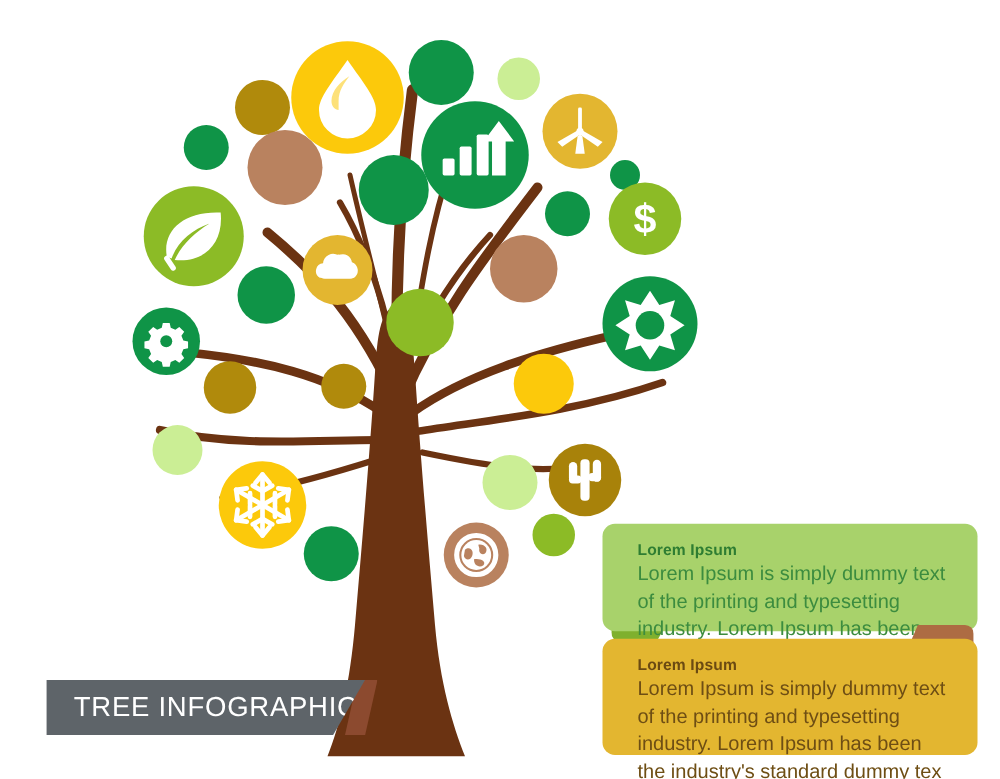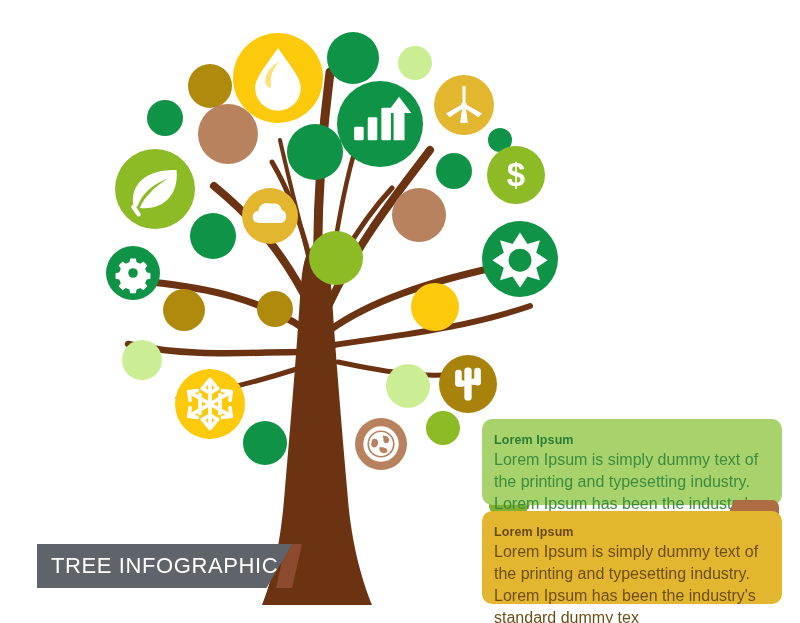--- a/index.html
+++ b/index.html
@@ -1,38 +1,38 @@
 <!DOCTYPE html>
 <html><head>
 <meta charset="utf-8">
 <style>
   html,body{margin:0;padding:0;background:#ffffff;}
   body{width:800px;height:623px;font-family:"Liberation Sans",sans-serif;overflow:hidden;}
   #stage{position:relative;width:800px;height:623px;background:#ffffff;}
   svg.layer{position:absolute;left:0;top:0;width:800px;height:623px;}
 
-  .callout{position:absolute;border-radius:10px;box-sizing:border-box;padding:14px 18px 14px 12px;}
+  .callout{position:absolute;border-radius:10px;box-sizing:border-box;padding:14px 18px 14px 28px;}
   .callout .c-title{font-size:12.5px;font-weight:700;margin:0 0 2px 0;letter-spacing:.1px;}
   .callout .c-body{font-size:16px;line-height:1.38;margin:0;max-width:268px;}
 
   #callout-green{left:482px;top:419px;width:300px;height:86px;background:#A8D26B;}
   #callout-green .c-title{color:#2E7D32;}
   #callout-green .c-body{color:#3C8C3F;}
   #green-fold{position:absolute;left:489px;top:496px;width:46px;height:18px;background:#7FB02E;
       border-bottom-left-radius:8px;clip-path:polygon(0 0,100% 0,78% 100%,0 100%);}
 
   #callout-yellow{left:482px;top:511px;width:300px;height:93px;background:#E3B630;}
   #callout-yellow .c-title{color:#6B4A12;}
   #callout-yellow .c-body{color:#6E4E14;}
   #yellow-tab{position:absolute;left:727px;top:500px;width:52px;height:17px;background:#AD6C43;
       border-top-right-radius:7px;clip-path:polygon(14% 0,100% 0,100% 100%,0 100%);}
 
   #title-banner{position:absolute;left:37px;top:544px;width:255px;height:44px;background:#5E6469;
       clip-path:polygon(0 0,100% 0,90% 100%,0 100%);}
-  #title-banner .t-text{position:absolute;left:14px;top:9px;color:#FFFFFF;font-size:22px;
+  #title-banner .t-text{position:absolute;left:22px;top:9px;color:#FFFFFF;font-size:22px;
       letter-spacing:.6px;font-weight:400;white-space:nowrap;}
   #banner-accent{position:absolute;left:276px;top:544px;width:26px;height:44px;background:#8C4A2F;
       clip-path:polygon(38% 0,100% 0,62% 100%,0 100%);}
 </style>
 </head>
 <body>
 
 <div id="stage">
 
   <svg class="layer" id="tree-layer" viewBox="0 0 800 623">

